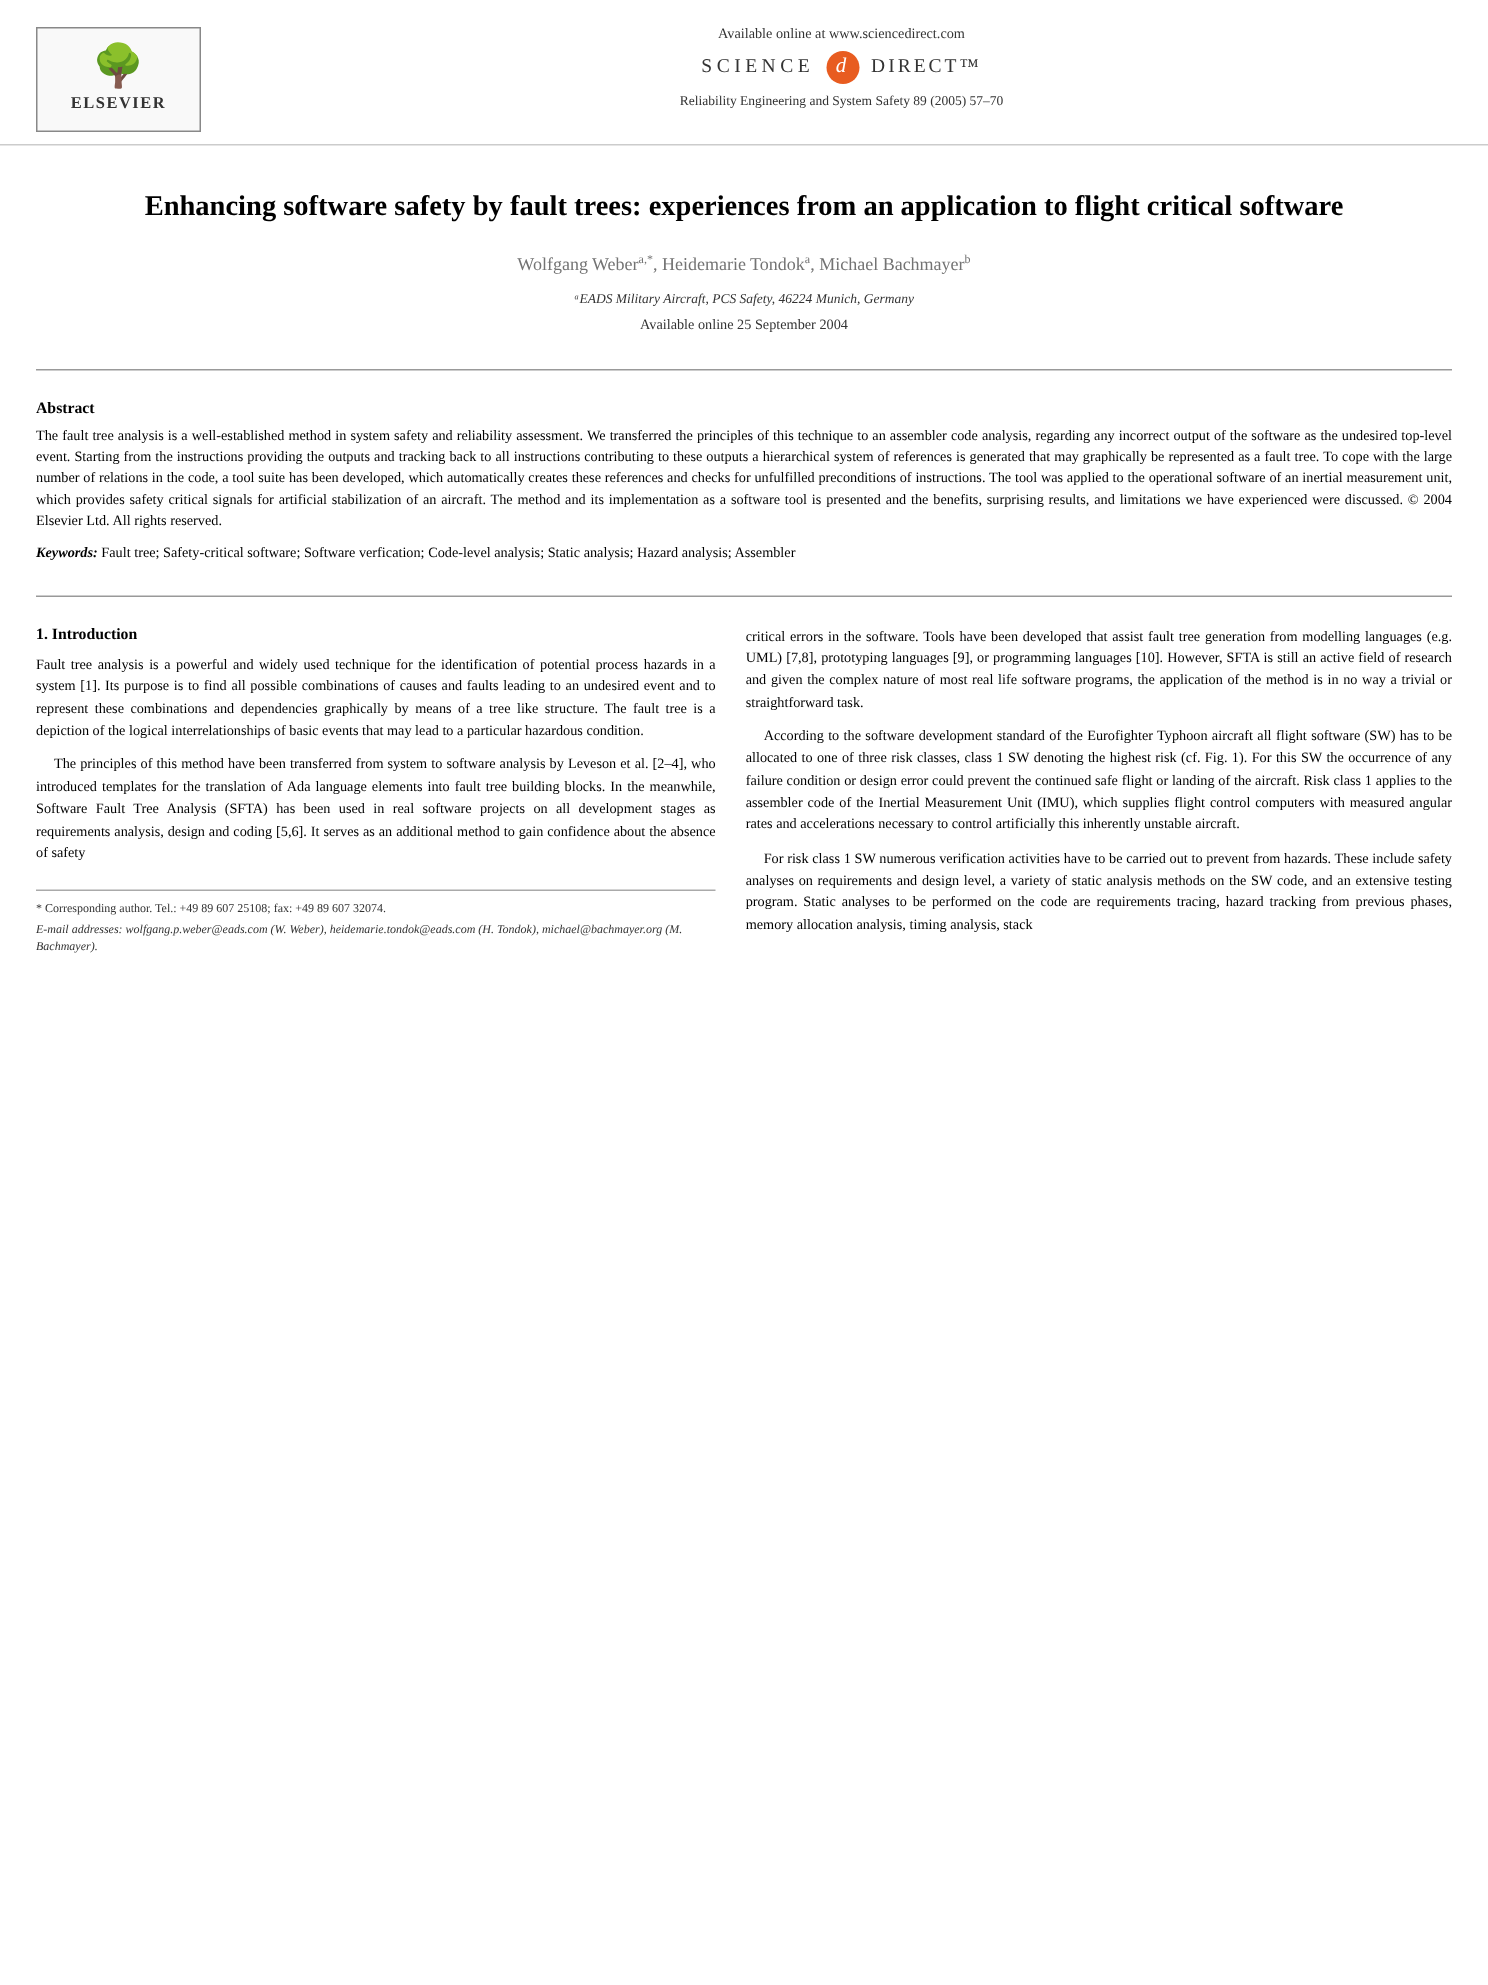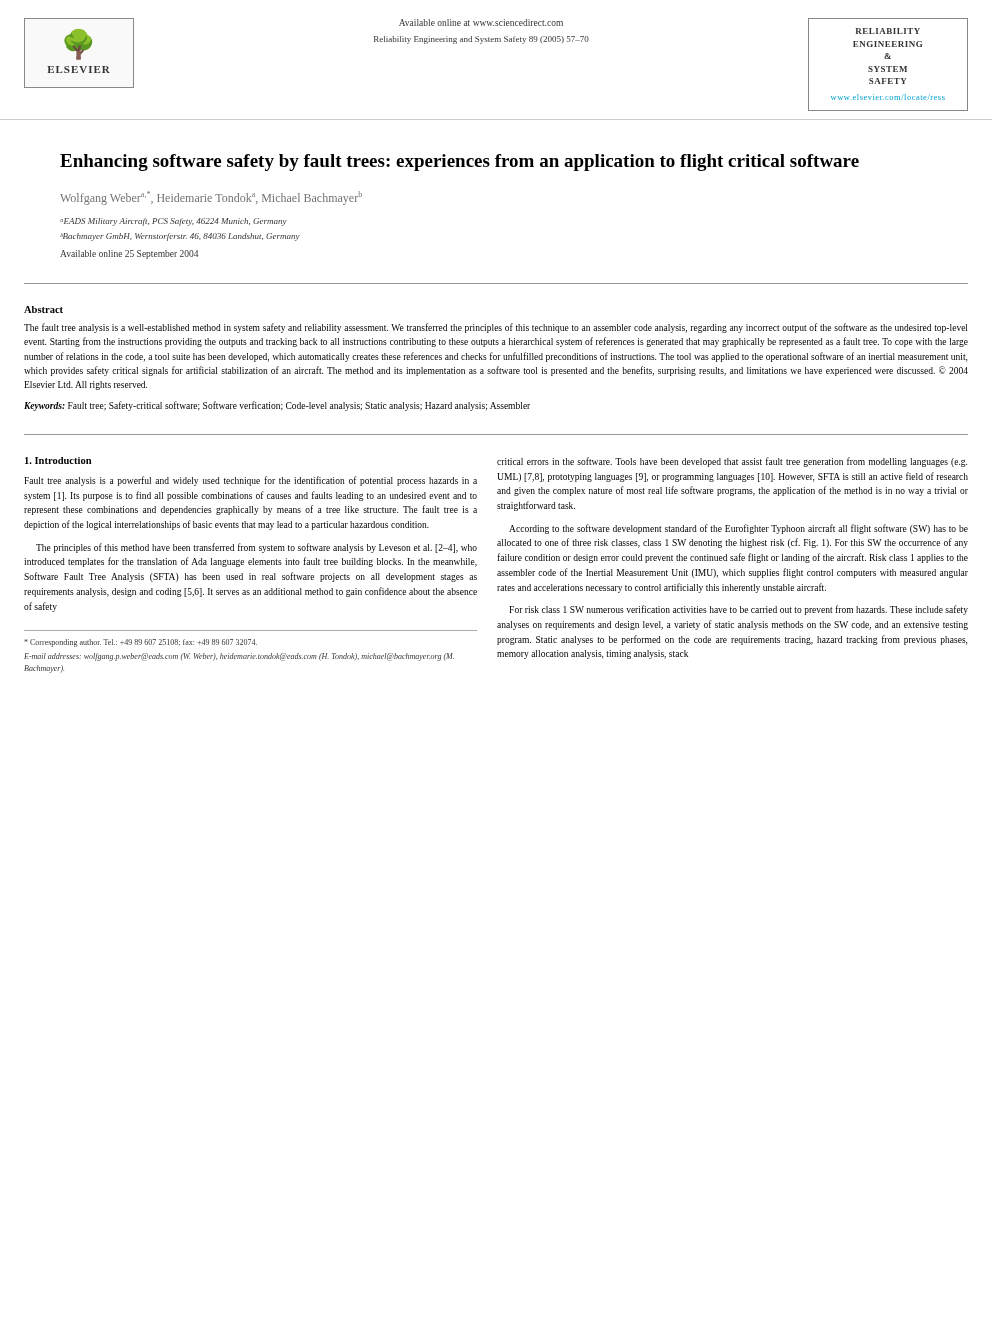--- a/index.html
+++ b/index.html
@@ -112,20 +112,21 @@
 
     .journal-box .journal-url {
       color: #00a0d0;
       font-size: 8.5px;
       font-weight: normal;
       margin-top: 4px;
     }
 
     
     .title-section {
+      text-align: center;
       padding: 28px 60px 14px 60px;
     }
 
     .article-title {
       font-size: 19px;
       font-weight: bold;
       line-height: 1.4;
       color: #000;
       margin-bottom: 16px;
     }
@@ -245,44 +246,38 @@
 
     <div class="header-left">
       <div class="elsevier-logo">
         <div class="logo-tree">🌳</div>
         <div class="elsevier-text">ELSEVIER</div>
       </div>
     </div>
 
     <div class="header-center">
       <div class="available-online">Available online at www.sciencedirect.com</div>
+      <div class="sciencedirect-logo">
+        <span style="font-size:13px; letter-spacing:3px; font-variant:small-caps; color:#333;">SCIENCE</span>
+        <span class="sd-d">d</span>
+        <span style="font-size:13px; letter-spacing:2px; font-variant:small-caps; color:#333;">DIRECT™</span>
+      </div>
       <div class="journal-name">Reliability Engineering and System Safety 89 (2005) 57–70</div>
     </div>
 
-    <div class="header-right">
-      <div class="journal-box">
-        <div>RELIABILITY</div>
-        <div>ENGINEERING</div>
-        <div>&amp;</div>
-        <div>SYSTEM</div>
-        <div>SAFETY</div>
-        <div class="journal-url">www.elsevier.com/locate/ress</div>
-      </div>
-    </div>
 
   </div>
 
   <div class="title-section">
     <div class="article-title">Enhancing software safety by fault trees: experiences from an application to flight critical software</div>
     <div class="authors">
       <span>Wolfgang Weber</span><sup>a,*</sup><span>, Heidemarie Tondok</span><sup>a</sup><span>, Michael Bachmayer</span><sup>b</sup>
     </div>
     <div class="affiliations">
       <div>ᵃEADS Military Aircraft, PCS Safety, 46224 Munich, Germany</div>
-      <div>ᵇBachmayer GmbH, Wernstorferstr. 46, 84036 Landshut, Germany</div>
     </div>
     <div class="available-date">Available online 25 September 2004</div>
   </div>
 
   <hr class="divider">
 
   <div class="abstract-section">
     <div class="abstract-title">Abstract</div>
     <div class="abstract-text">The fault tree analysis is a well-established method in system safety and reliability assessment. We transferred the principles of this technique to an assembler code analysis, regarding any incorrect output of the software as the undesired top-level event. Starting from the instructions providing the outputs and tracking back to all instructions contributing to these outputs a hierarchical system of references is generated that may graphically be represented as a fault tree. To cope with the large number of relations in the code, a tool suite has been developed, which automatically creates these references and checks for unfulfilled preconditions of instructions. The tool was applied to the operational software of an inertial measurement unit, which provides safety critical signals for artificial stabilization of an aircraft. The method and its implementation as a software tool is presented and the benefits, surprising results, and limitations we have experienced were discussed. © 2004 Elsevier Ltd. All rights reserved.</div>
     <div class="keywords-line">

